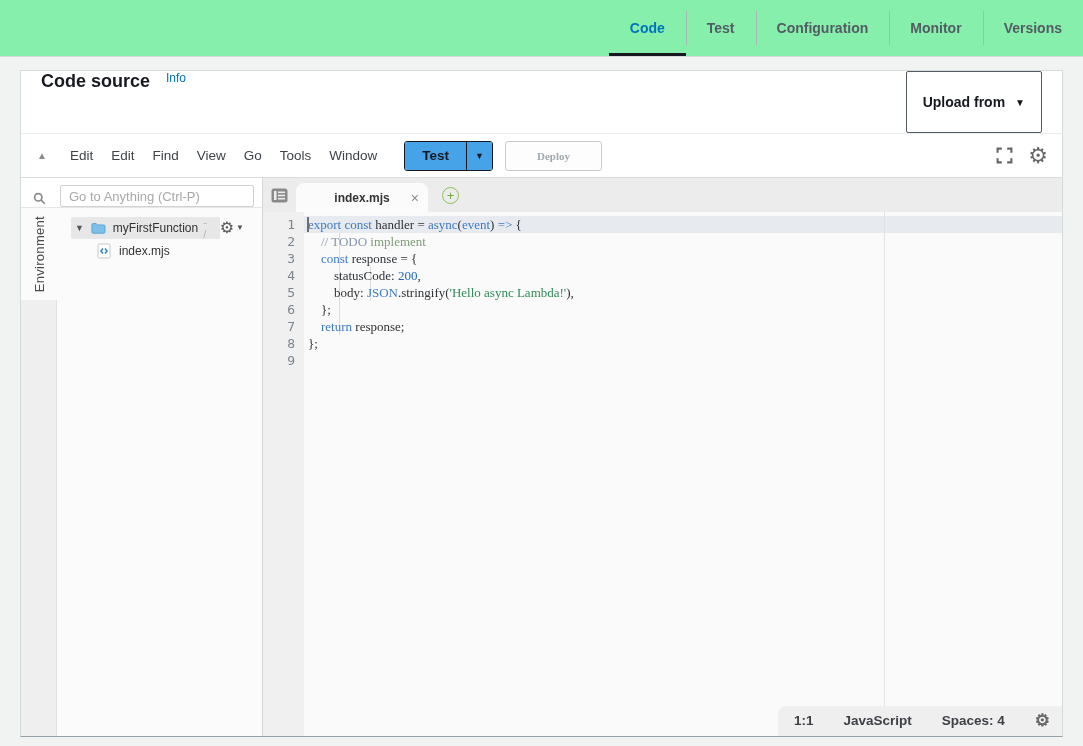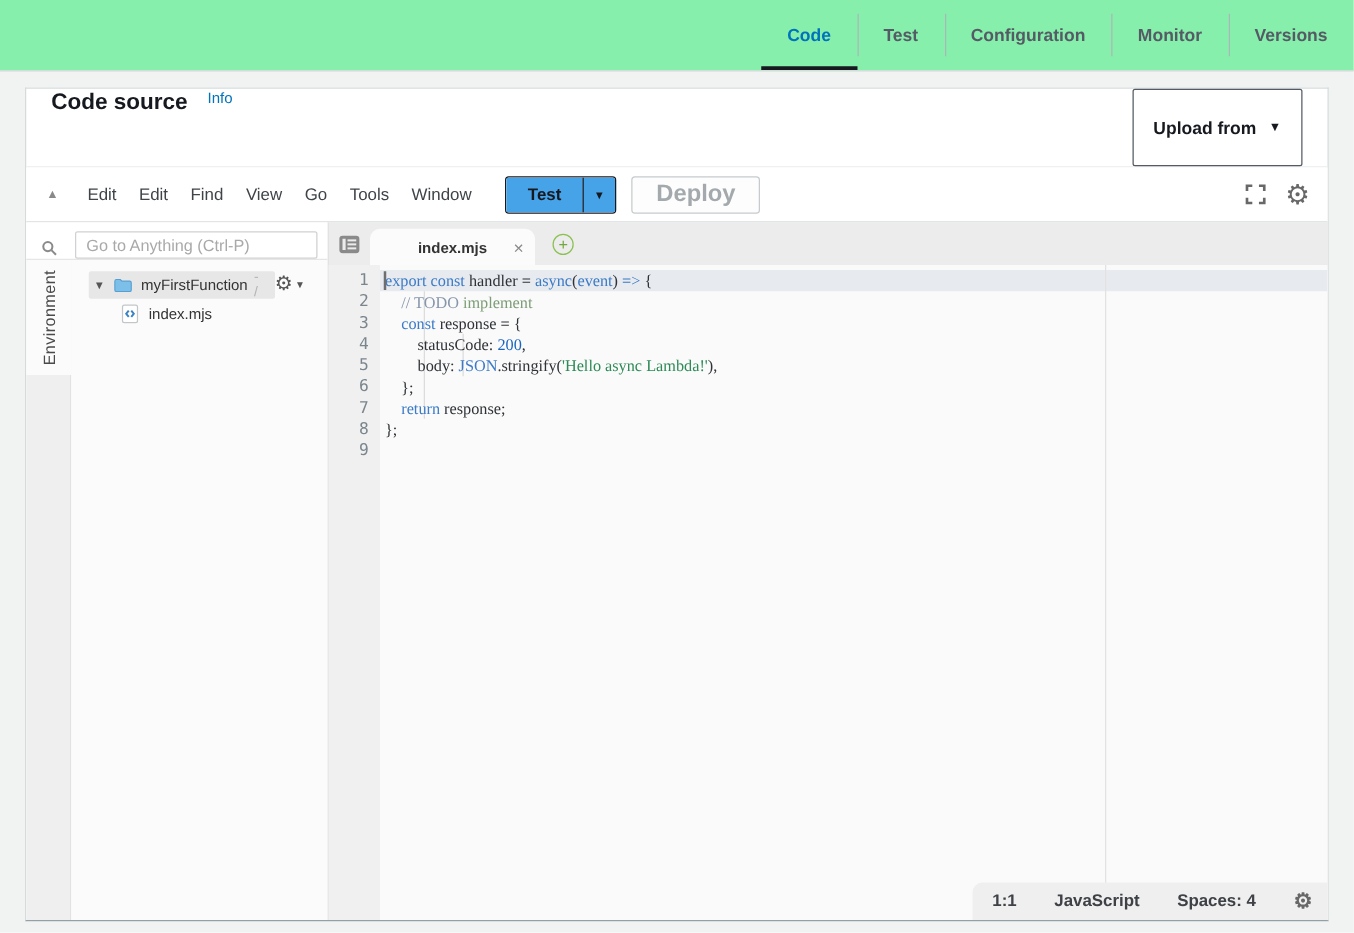--- a/index.html
+++ b/index.html
@@ -24,21 +24,21 @@
   .upload-btn .dd { font-size:10px; }
 
   
   .toolbar { height:44px; display:flex; align-items:center; padding:0 14px 0 16px; border-bottom:1px solid #d9dde0; background:#fff; }
   .collapse-tri { color:#8a8a8a; font-size:10px; margin-right:14px; cursor:pointer; }
   .menus { display:flex; }
   .menu { padding:0 9px; font-size:13.5px; color:#3f4449; cursor:pointer; }
   .btn-test-group { display:flex; margin-left:18px; height:30px; border:1px solid #16191f; border-radius:3px; overflow:hidden; }
   .btn-test { background:#47a3e8; border:none; padding:0 17px; font-size:13.5px; font-weight:700; color:#16191f; cursor:pointer; font-family:inherit; }
   .btn-test-dd { background:#47a3e8; border:none; border-left:1px solid #16191f; width:26px; font-size:9px; color:#16191f; cursor:pointer; }
-  .btn-deploy { margin-left:12px; height:30px; background:#fdfdfd; border:1px solid #c6cbce; border-radius:3px; padding:0 19px; font-size:19px; font-weight:700; color:#a3a9ad; font-family:Liberation Sans, sans-serif; }
+  .btn-deploy { margin-left:12px; height:30px; background:#fdfdfd; border:1px solid #c6cbce; border-radius:3px; padding:0 31px; font-size:11px; font-weight:700; color:#a3a9ad; font-family:Liberation Serif, serif; }
   .toolbar-right { margin-left:auto; display:flex; align-items:center; gap:15px; }
   .icon-btn { background:none; border:none; cursor:pointer; color:#686868; display:flex; align-items:center; }
   .gear-glyph { font-size:22px; color:#686868; line-height:1; }
 
   
   .main { flex:1; display:flex; min-height:0; }
 
   
   .left-pane { width:242px; border-right:1px solid #d5d5d5; display:flex; flex-direction:column; background:#fbfbfb; }
   .search-row { height:30px; display:flex; align-items:flex-end; padding:0 8px 0 12px; background:#fff; border-bottom:1px solid #e6e6e6; }

